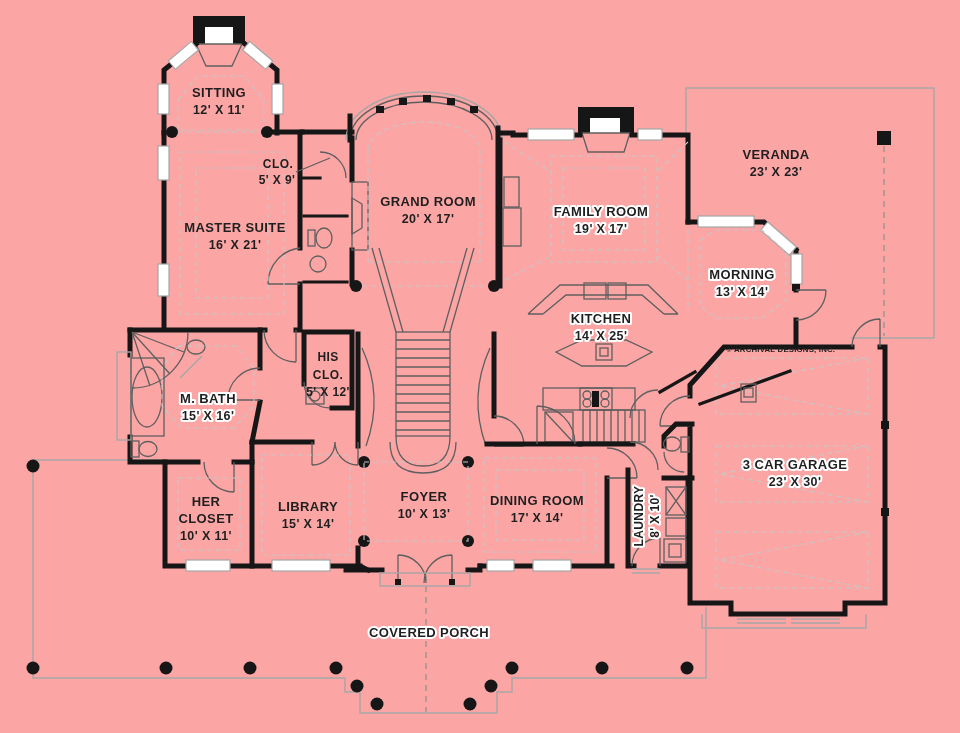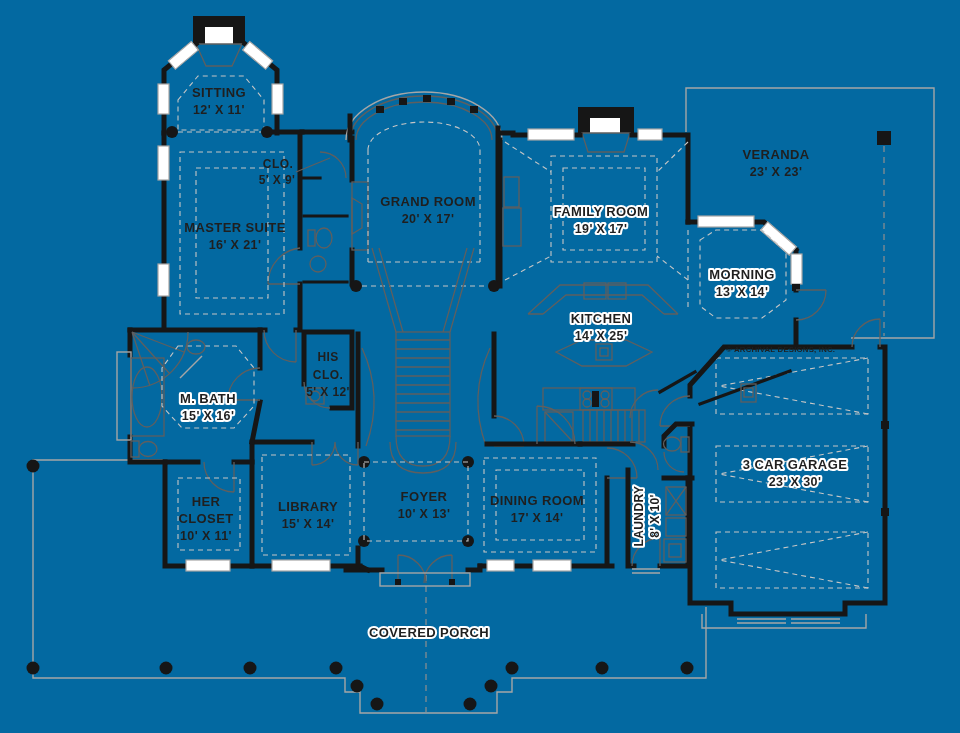--- a/index.html
+++ b/index.html
@@ -1,16 +1,16 @@
 <!DOCTYPE html>
 <html style="--wall: #161616; --thin: #5f5f5f; --light: #a6a6a6; --dash: #c6c6c6; --dash-dark: #8f8f8f; --text: #1f1f1f;"><head>
 <meta charset="utf-8">
 <style>
   html,body{margin:0;padding:0;background:#fff;}
-  .stage{position:relative;width:960px;height:733px;background:#0369a1;overflow:hidden;}
+  .stage{position:relative;width:960px;height:733px;background:#fca5a5;overflow:hidden;}
   svg{display:block;}
   .w{stroke:var(--wall,#161616);stroke-width:5;fill:none;stroke-linecap:square;}
   .w3{stroke:var(--wall,#161616);stroke-width:3.2;fill:none;stroke-linecap:square;}
   .t{stroke:var(--thin,#606060);stroke-width:1.3;fill:none;}
   .lt{stroke:var(--light,#a6a6a6);stroke-width:1.4;fill:none;}
   .d{stroke:var(--dash,#c6c6c6);stroke-width:1.1;fill:none;stroke-dasharray:5 4;}
   .dk{stroke:var(--dash-dark,#8f8f8f);stroke-width:1.2;fill:none;stroke-dasharray:6 5;}
   .f{fill:var(--wall,#161616);stroke:none;}
   .win{fill:#ffffff;stroke:var(--light,#a6a6a6);stroke-width:1.2;}
   text{font-family:"Liberation Sans","DejaVu Sans",sans-serif;font-weight:bold;fill:var(--text,#222222);}

